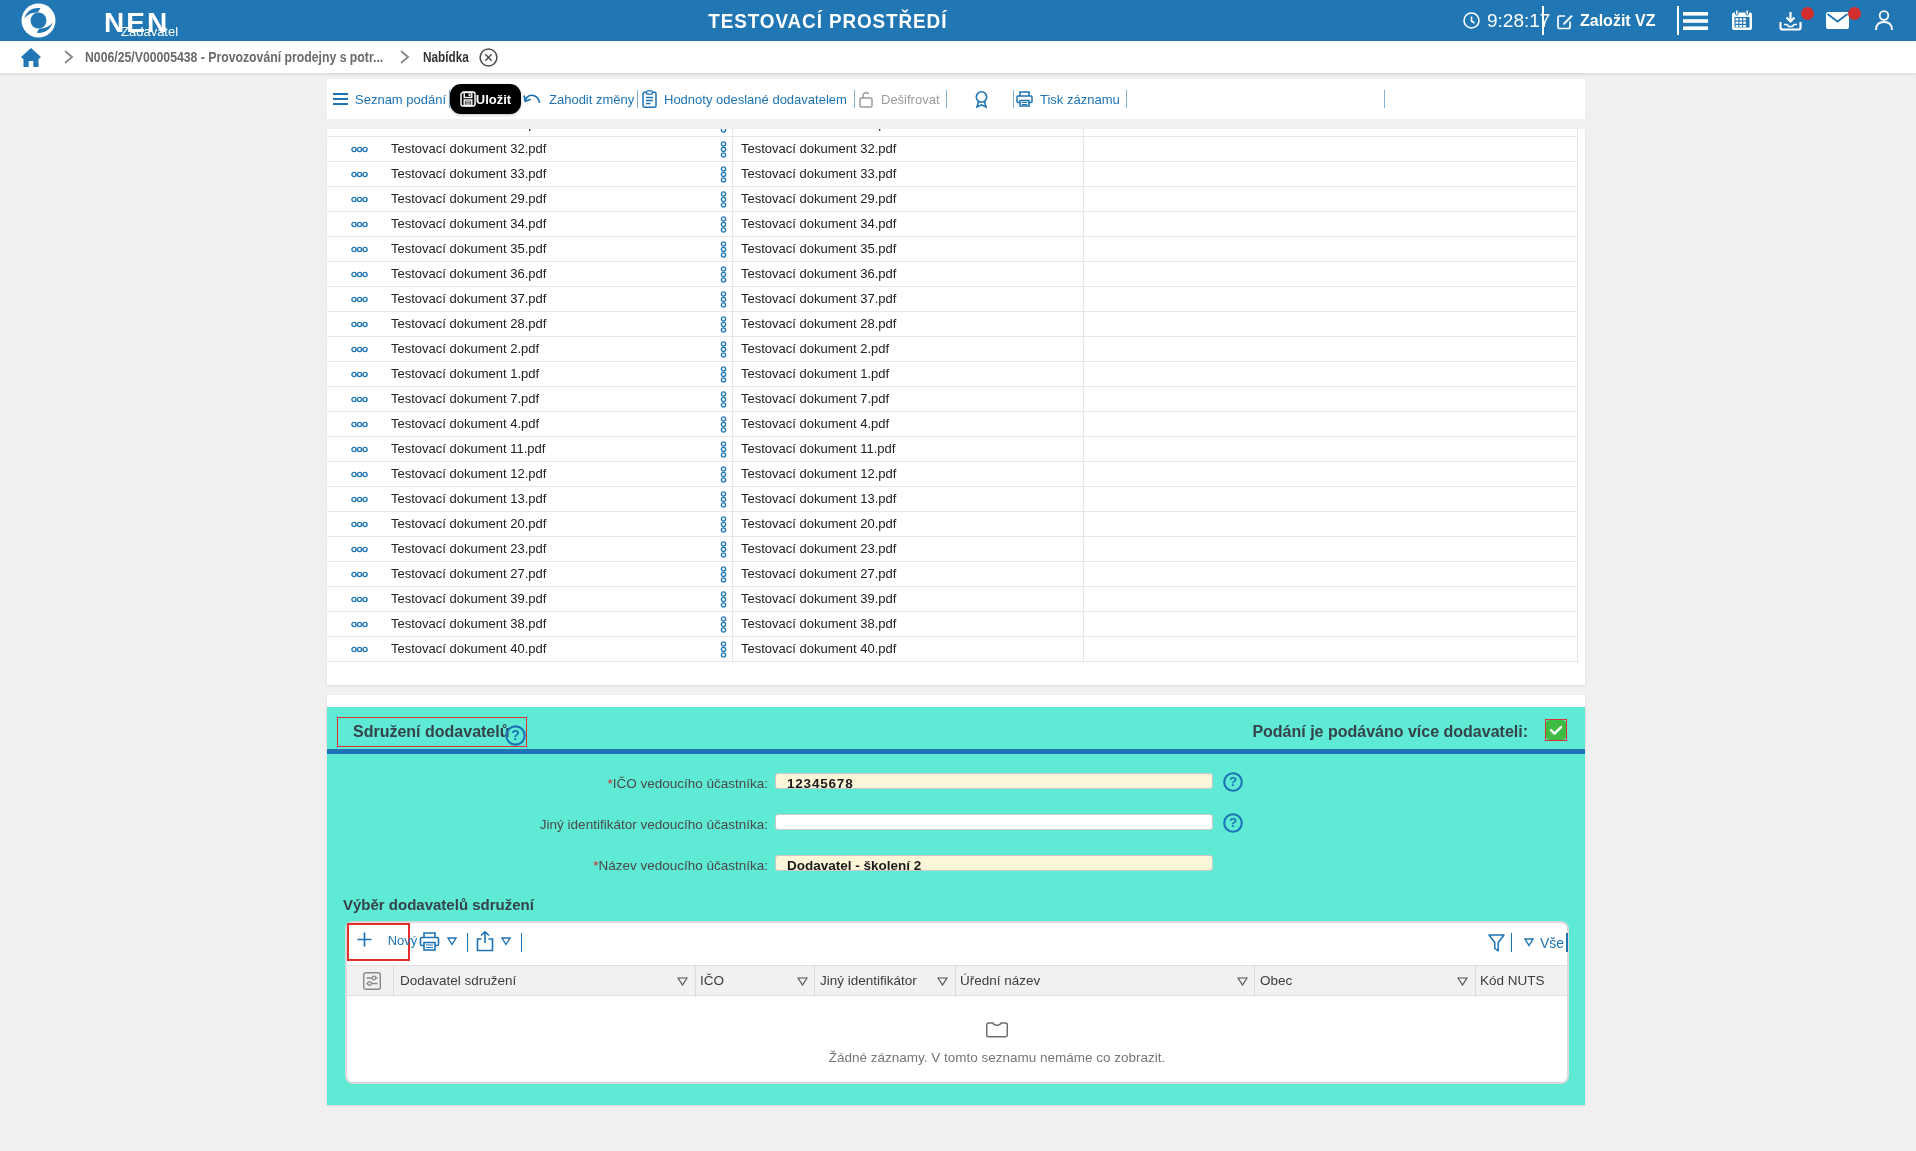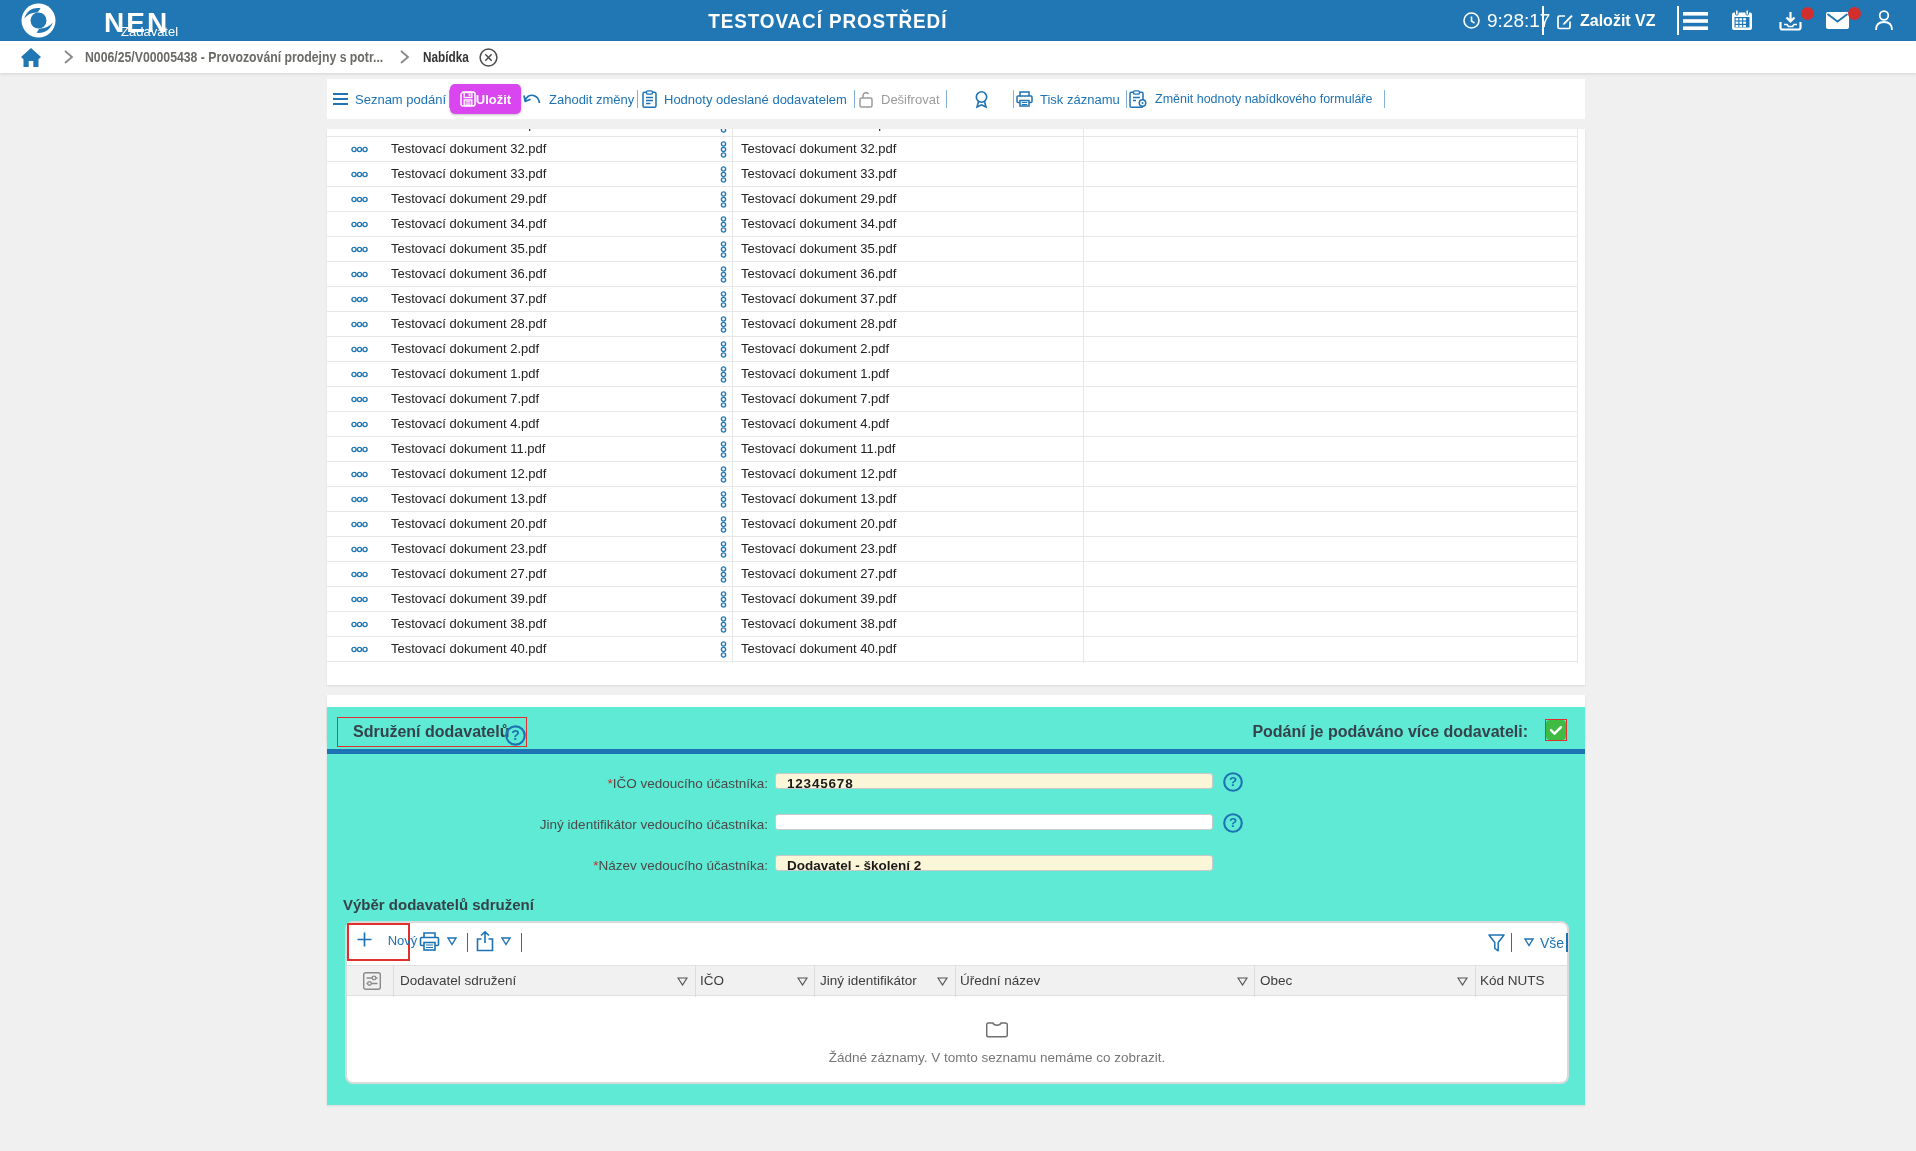--- a/index.html
+++ b/index.html
@@ -17,21 +17,21 @@
 .reddot { position:absolute; width:13px; height:13px; border-radius:50%; background:#d32e2e; }
 
 #crumbbar { position:absolute; left:0; top:41px; width:1916px; height:32px; background:#fff; box-shadow:0 1px 3px rgba(0,0,0,0.12); }
 #crumbbar .t1 { position:absolute; left:85px; top:0; line-height:32px; font-size:14px; font-weight:bold; color:#6a6a66; transform:scaleX(0.875); transform-origin:left center; white-space:nowrap; }
 #crumbbar .t2 { position:absolute; left:423px; top:0; line-height:32px; font-size:14px; font-weight:bold; color:#333; transform:scaleX(0.84); transform-origin:left center; }
 .chev { position:absolute; top:9px; width:14px; height:14px; }
 
 #toolbar { position:absolute; left:327px; top:79px; width:1258px; height:40px; background:#fff; }
 .tbi { position:absolute; top:0; height:40px; display:flex; align-items:center; gap:7px; font-size:13px; color:#1d73b4; white-space:nowrap; }
 .tbdiv { position:absolute; top:11px; width:1px; height:18px; background:#1d73b4; opacity:0.55; }
-#savebtn { position:absolute; left:123px; top:5px; width:71px; height:30px; background:#d946ef; border-radius:5px; box-shadow:0 1px 3px rgba(0,0,0,0.25); display:flex; align-items:center; justify-content:center; gap:0; color:#fff; font-size:13px; font-weight:bold; }
+#savebtn { position:absolute; left:123px; top:5px; width:71px; height:30px; background:#000000; border-radius:11px; box-shadow:0 1px 3px rgba(0,0,0,0.25); display:flex; align-items:center; justify-content:center; gap:0; color:#fff; font-size:13px; font-weight:bold; }
 .gray { color:#9b9b9b !important; }
 
 #fpanel { position:absolute; left:327px; top:129px; width:1258px; height:556px; background:#fff; overflow:hidden; box-shadow:0 1px 2px rgba(0,0,0,0.10); }
 .frow { position:absolute; left:0; width:1250px; height:25px; border-bottom:1px solid #e7e7e7; }
 .frow .nm1 { position:absolute; left:64px; top:0; line-height:23px; font-size:13px; color:#212121; }
 .frow .nm2 { position:absolute; left:414px; top:0; line-height:23px; font-size:13px; color:#212121; }
 .frow svg.ooo { position:absolute; left:24px; top:9px; }
 .frow svg.vd { position:absolute; left:393px; top:4px; }
 .vline { position:absolute; top:0; width:1px; height:534px; background:#e7e7e7; }
 
@@ -204,31 +204,20 @@
   <div class="tbi" style="left:689px">
     <svg width="17" height="16" viewBox="0 0 17 16">
         <path d="M4 5 V1 H13 V5" fill="none" stroke="#1d73b4" stroke-width="1.5"></path>
         <rect x="1" y="5" width="15" height="6.5" rx="1" fill="none" stroke="#1d73b4" stroke-width="1.5"></rect>
         <rect x="4" y="9.5" width="9" height="5.5" fill="#fff" stroke="#1d73b4" stroke-width="1.5"></rect>
         <path d="M5.8 11.5 H11.2 M5.8 13.5 H11.2" stroke="#1d73b4" stroke-width="1.2"></path>
       </svg>
     <span>Tisk záznamu</span>
   </div>
   <div class="tbdiv" style="left:799px"></div>
-  <div class="tbi" style="left:802px">
-    <svg width="19" height="18" viewBox="0 0 19 18">
-        <rect x="1" y="2.2" width="13" height="15" rx="1.5" fill="none" stroke="#1d73b4" stroke-width="1.5"></rect>
-        <rect x="4.6" y="0.8" width="5.8" height="3.4" rx="1" fill="#fff" stroke="#1d73b4" stroke-width="1.3"></rect>
-        <path d="M4 7.5 H11 M4 10.5 H7" stroke="#1d73b4" stroke-width="1.3"></path>
-        <circle cx="13.5" cy="13" r="3.2" fill="#fff" stroke="#1d73b4" stroke-width="1.4"></circle>
-        <circle cx="13.5" cy="13" r="1" fill="#1d73b4"></circle>
-        <path d="M13.5 9.2 V10 M13.5 16 V16.8 M9.7 13 H10.5 M16.5 13 H17.3 M10.8 10.3 L11.4 10.9 M15.6 15.1 L16.2 15.7 M16.2 10.3 L15.6 10.9 M11.4 15.1 L10.8 15.7" stroke="#1d73b4" stroke-width="1.2"></path>
-      </svg>
-    <span style="font-size:12.5px">Změnit hodnoty nabídkového formuláře</span>
-  </div>
   <div class="tbdiv" style="left:1057px"></div>
 </div>
 
 <div id="fpanel">
 <div class="frow" style="top:-17px">
       <span class="nm1">Testovací dokument 31.pdf</span>
       <svg class="vd" width="7" height="17" viewBox="0 0 7 17">
         <circle cx="3.5" cy="3" r="2.1" fill="none" stroke="#2077b4" stroke-width="1.4"></circle>
         <circle cx="3.5" cy="8.5" r="2.1" fill="none" stroke="#2077b4" stroke-width="1.4"></circle>
         <circle cx="3.5" cy="14" r="2.1" fill="none" stroke="#2077b4" stroke-width="1.4"></circle>

